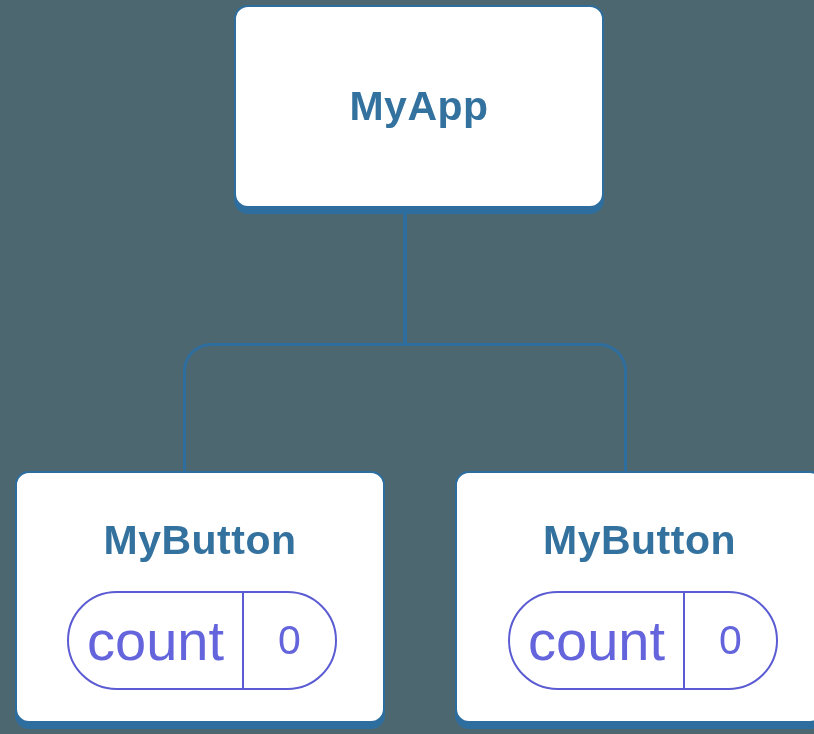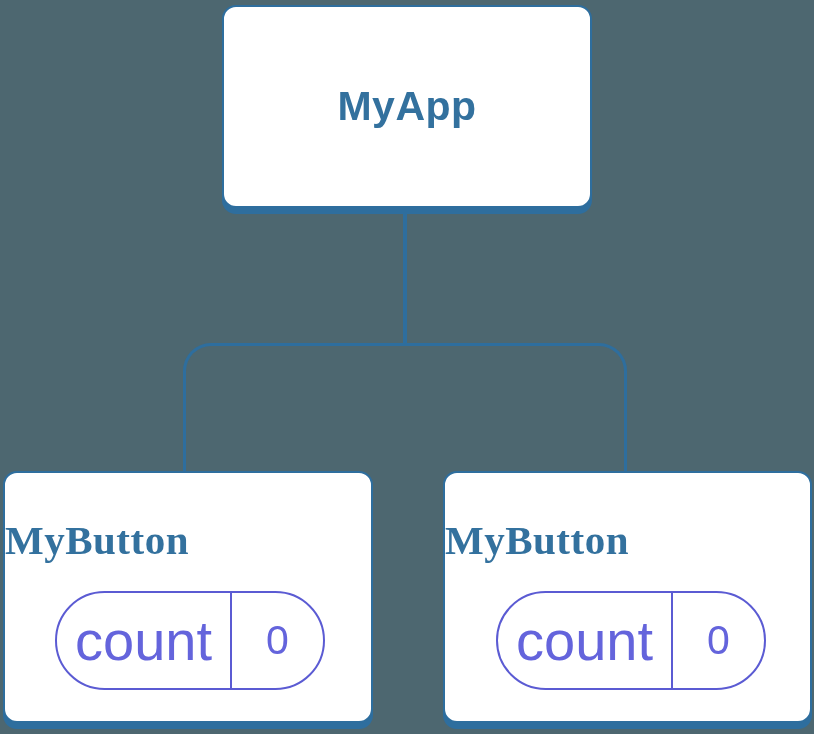--- a/index.html
+++ b/index.html
@@ -14,20 +14,21 @@
     overflow: hidden;
     font-family: "Liberation Sans", sans-serif;
   }
   .card {
     position: absolute;
     background: var(--card-bg, #ffffff);
     border: 2px solid var(--connector, #2E6E9E);
     border-radius: 14px;
     box-shadow: 0 6px 0 var(--connector, #2E6E9E);
     box-sizing: border-box;
+    margin-left: 12px;
   }
   .root-card {
     left: 222px;
     top: 5px;
     width: 370px;
     height: 203px;
     display: flex;
     align-items: center;
     justify-content: center;
   }
@@ -58,24 +59,23 @@
   }
   .child-card {
     top: 471px;
     width: 370px;
     height: 252px;
   }
   .child-left { left: 3px; }
   .child-right { left: 443px; width: 369px; }
   .child-card .title {
     display: block;
-    text-align: left;
+    text-align: center;
     margin-top: 44px;
     line-height: 1.15;
-    font-family: Liberation Serif, serif;
   }
   .pill {
     position: absolute;
     left: 50px;
     top: 118px;
     width: 270px;
     height: 99px;
     background: var(--card-bg, #ffffff);
     border: 2px solid var(--state-border, #5B5BD3);
     border-radius: 50px;

